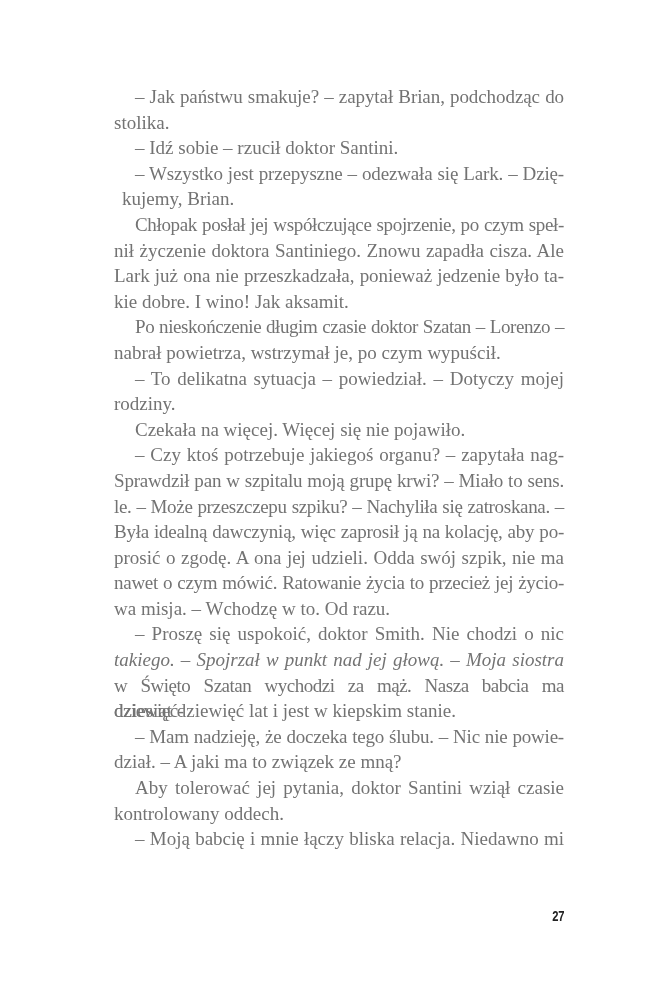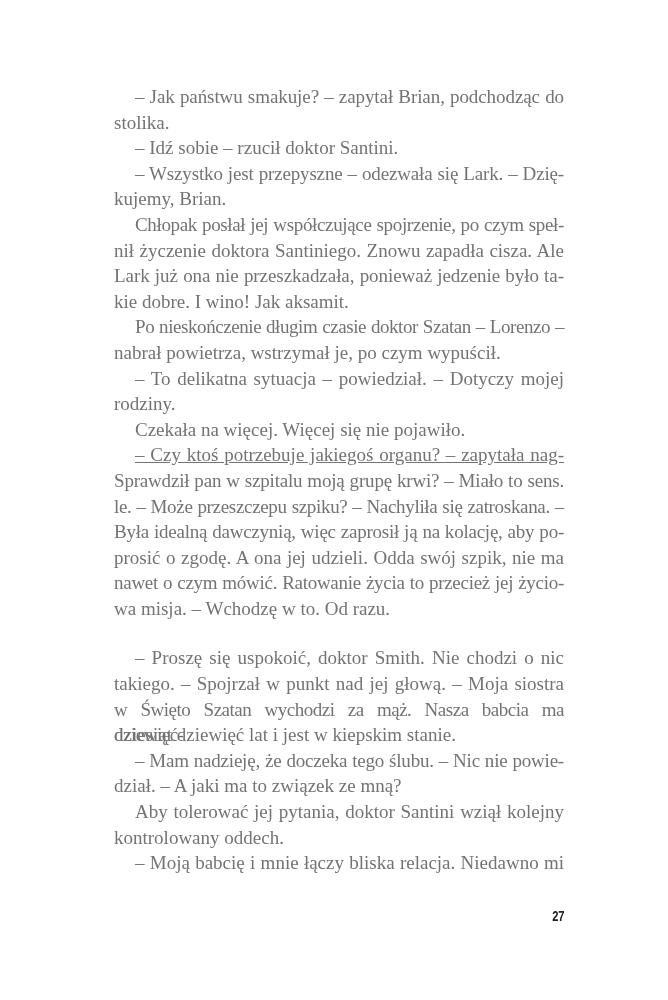--- a/index.html
+++ b/index.html
@@ -44,41 +44,41 @@
 </style>
 </head>
 <body>
 
 <div class="page">
   <div class="text-block" id="text-block">
       <span class="line indent" style="white-space: normal; letter-spacing: -0.0754717px;">– Jak państwu smakuje? – zapytał Brian, podchodząc do</span>
       <span class="line last" style="white-space: nowrap;">stolika.</span>
       <span class="line indent last" style="white-space: nowrap;">– Idź sobie – rzucił doktor Santini.</span>
       <span class="line indent" style="white-space: normal; letter-spacing: -0.163636px;">– Wszystko jest przepyszne – odezwała się Lark. – Dzię-</span>
-      <span class="line last" style="white-space: nowrap;">kujemy, Brian.</span>
+      <span class="line last" style="white-space: nowrap; margin-left: 8px;">kujemy, Brian.</span>
       <span class="line indent" style="white-space: normal; letter-spacing: -0.350877px;">Chłopak posłał jej współczujące spojrzenie, po czym speł-</span>
       <span class="line" style="white-space: normal;">nił życzenie doktora Santiniego. Znowu zapadła cisza. Ale</span>
       <span class="line" style="white-space: normal; letter-spacing: -0.0517241px;">Lark już ona nie przeszkadzała, ponieważ jedzenie było ta-</span>
       <span class="line last" style="white-space: nowrap;">kie dobre. I wino! Jak aksamit.</span>
       <span class="line indent" style="white-space: normal; letter-spacing: -0.428571px;">Po nieskończenie długim czasie doktor Szatan – Lorenzo –</span>
       <span class="line last" style="white-space: nowrap;">nabrał powietrza, wstrzymał je, po czym wypuścił.</span>
       <span class="line indent" style="white-space: normal;">– To delikatna sytuacja – powiedział. – Dotyczy mojej</span>
       <span class="line last" style="white-space: nowrap;">rodziny.</span>
       <span class="line indent last" style="white-space: nowrap;">Czekała na więcej. Więcej się nie pojawiło.</span>
-      <span class="line indent" style="white-space: normal; text-decoration: underline;">– Czy ktoś potrzebuje jakiegoś organu? – zapytała nag-</span>
+      <span class="line indent" style="white-space: normal;">– Czy ktoś potrzebuje jakiegoś organu? – zapytała nag-</span>
       <span class="line" style="white-space: normal; letter-spacing: -0.189655px;">Sprawdził pan w szpitalu moją grupę krwi? – Miało to sens.</span>
       <span class="line" style="white-space: normal; letter-spacing: -0.316667px;">le. – Może przeszczepu szpiku? – Nachyliła się zatroskana. –</span>
       <span class="line" style="white-space: normal; letter-spacing: -0.233333px;">Była idealną dawczynią, więc zaprosił ją na kolację, aby po-</span>
       <span class="line" style="white-space: normal;">prosić o zgodę. A ona jej udzieli. Odda swój szpik, nie ma</span>
       <span class="line" style="white-space: normal; letter-spacing: -0.275862px;">nawet o czym mówić. Ratowanie życia to przecież jej życio-</span>
       <span class="line last" style="white-space: nowrap;">wa misja. – Wchodzę w to. Od razu.</span>
-      <span class="line indent" style="white-space: normal; margin-top: 24px;">– Proszę się uspokoić, doktor Smith. Nie chodzi o nic</span>
-      <span class="line" style="white-space: normal;">takiego. – Spojrzał w punkt nad jej głową. – Moja siostra</span>
+      <span class="line indent" style="white-space: normal;">– Proszę się uspokoić, doktor Smith. Nie chodzi o nic</span>
+      <span class="line" style="white-space: normal; font-style: italic;">takiego. – Spojrzał w punkt nad jej głową. – Moja siostra</span>
       <span class="line" style="white-space: normal; letter-spacing: -0.473684px;">w Święto Szatan wychodzi za mąż. Nasza babcia ma dziewięć-</span>
       <span class="line last" style="white-space: nowrap;">dziesiąt dziewięć lat i jest w kiepskim stanie.</span>
       <span class="line indent" style="white-space: normal; letter-spacing: -0.2px;">– Mam nadzieję, że doczeka tego ślubu. – Nic nie powie-</span>
       <span class="line last" style="white-space: nowrap;">dział. – A jaki ma to związek ze mną?</span>
-      <span class="line indent" style="white-space: normal;">Aby tolerować jej pytania, doktor Santini wziął kolejny</span>
+      <span class="line indent" style="white-space: normal;">Aby tolerować jej pytania, doktor Santini wziął czasie</span>
       <span class="line last" style="white-space: nowrap;">kontrolowany oddech.</span>
       <span class="line indent" style="white-space: normal;">– Moją babcię i mnie łączy bliska relacja. Niedawno mi</span>
     </div>
   <div class="page-number">27</div>
 </div>
 
 </body></html>

